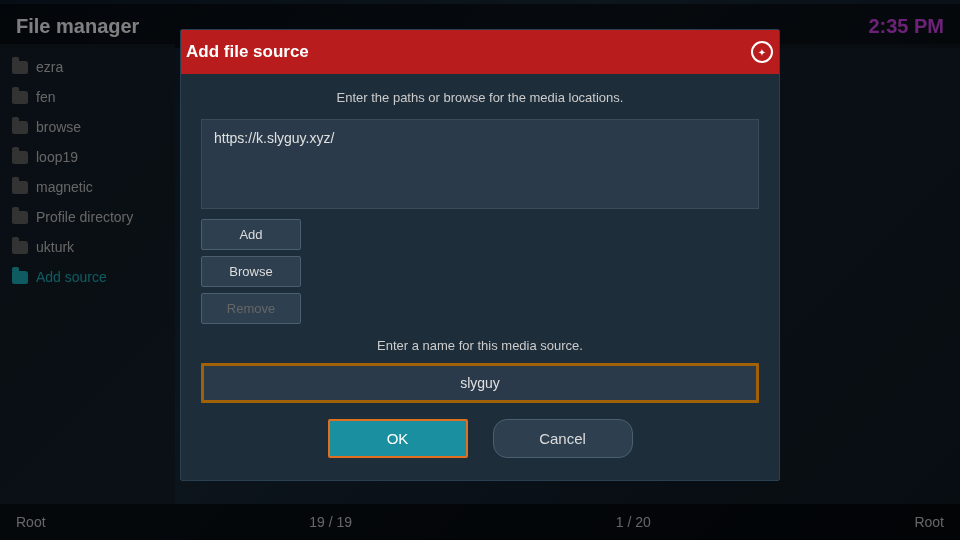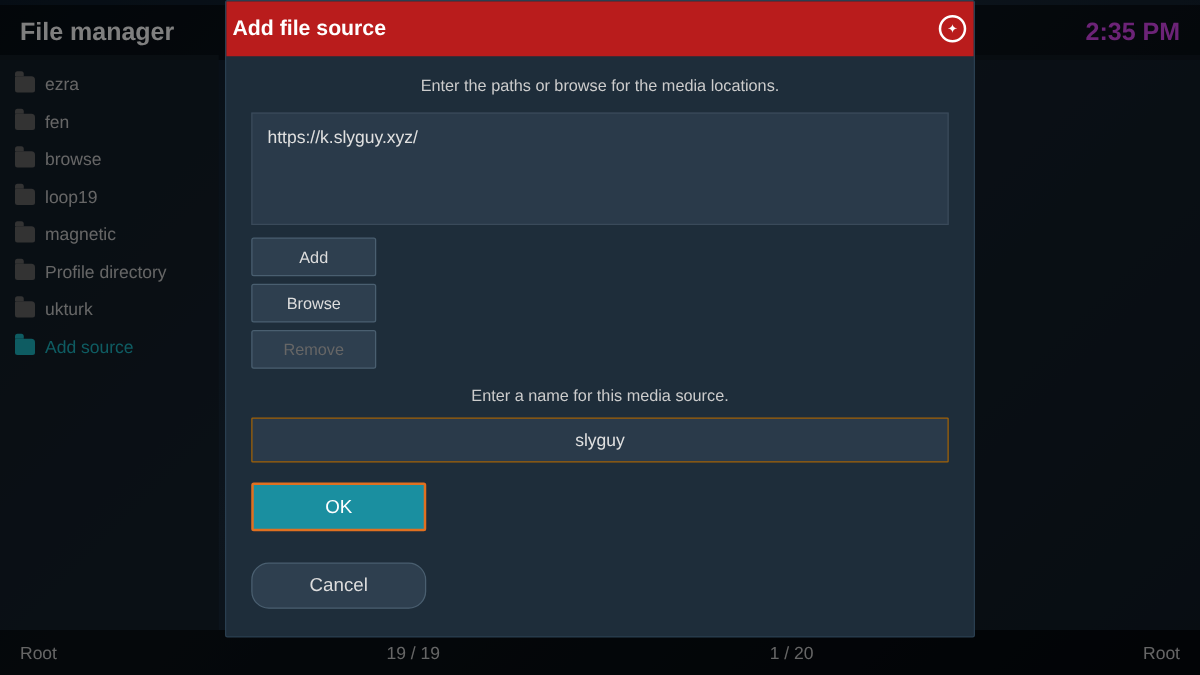--- a/index.html
+++ b/index.html
@@ -241,34 +241,34 @@
     .dialog-name-label {
       color: #cccccc;
       font-size: 13px;
       text-align: center;
       margin-bottom: 10px;
     }
 
     .name-input {
       width: 100%;
       background: #2a3a4a;
-      border: 1px solid #a16207;
+      border: 3px solid #a16207;
       color: #e0e0e0;
       font-size: 14px;
       padding: 9px 12px;
       text-align: center;
       margin-bottom: 16px;
       border-radius: 1px;
     }
 
     .dialog-actions {
       display: flex;
       gap: 25px;
+      justify-content: center;
       padding-bottom: 6px;
-      flex-direction: column;
     }
 
     .btn-ok {
       background: #1a8fa0;
       border: 2px solid #e07020;
       color: #ffffff;
       font-size: 15px;
       padding: 9px 0;
       width: 140px;
       text-align: center;

